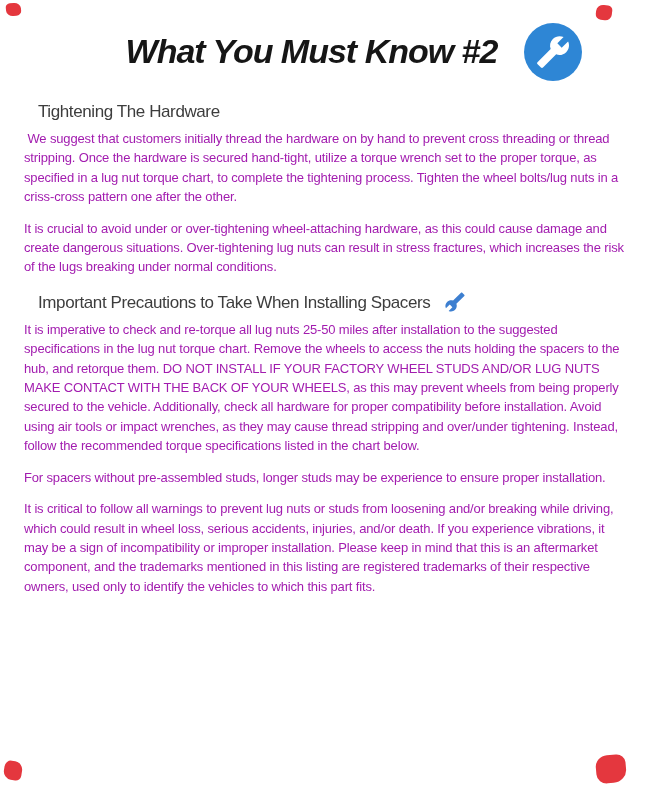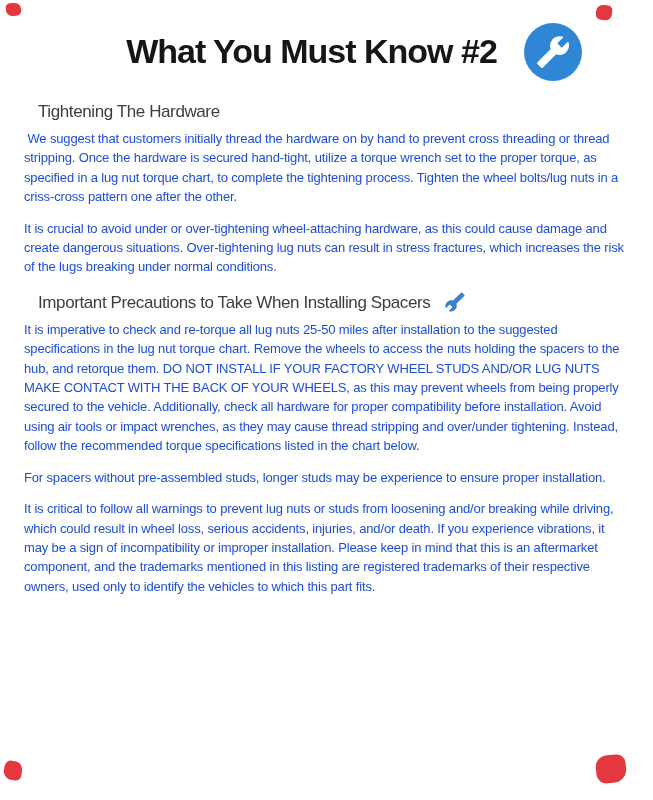--- a/index.html
+++ b/index.html
@@ -12,21 +12,21 @@
     font-family: "Liberation Sans", sans-serif;
   }
 
   
   .corner-mark { position: absolute; background: #e4373e; }
   .corner-mark.tl { left: 6px;   top: 3px;   width: 15px; height: 13px; border-radius: 30% 45% 35% 45%; transform: rotate(-6deg); }
   .corner-mark.tr { left: 596px; top: 5px;   width: 16px; height: 15px; border-radius: 45% 30% 40% 35%; transform: rotate(7deg); }
   .corner-mark.bl { left: 4px;   top: 761px; width: 18px; height: 19px; border-radius: 35% 45% 30% 45%; transform: rotate(9deg); }
   .corner-mark.br { left: 596px; top: 755px; width: 30px; height: 28px; border-radius: 40% 30% 45% 35%; transform: rotate(-5deg); }
 
-  .header { position: relative; padding-top: 28px; height: 47px; }
+  .header { position: relative; padding-top: 28px; height: 47px; font-style: italic; }
   .title {
     text-align: center;
     font-size: 34px;
     line-height: 47px;
     font-weight: 700;
     letter-spacing: -1px;
     color: #161616;
     margin: 0 90px 0 60px;
     white-space: nowrap;
   }
@@ -41,21 +41,21 @@
     color: #3d3d3d;
     line-height: 22px;
     margin: 14px 0 0 14px;
   }
   .section:first-of-type .section-heading { margin-top: 26px; }
 
   .content p {
     font-size: 13px;
     line-height: 19.4px;
     letter-spacing: -0.15px;
-    color: #1d4ed8;
+    color: #a21caf;
     margin: 12px 0 0 0;
     white-space: pre-wrap;
   }
   .section-heading + p { margin-top: 6px; }
 
   .wrench-emoji { width: 22px; height: 22px; margin-left: 14px; vertical-align: -5px; }
 </style>
 </head>
 <body>
 

